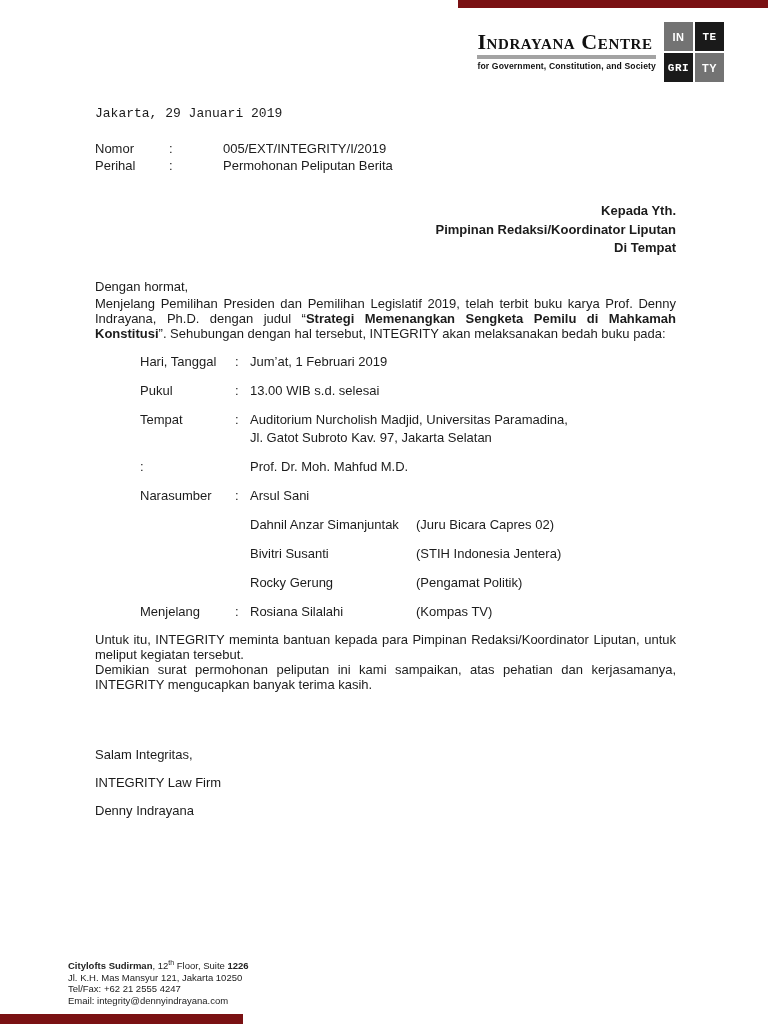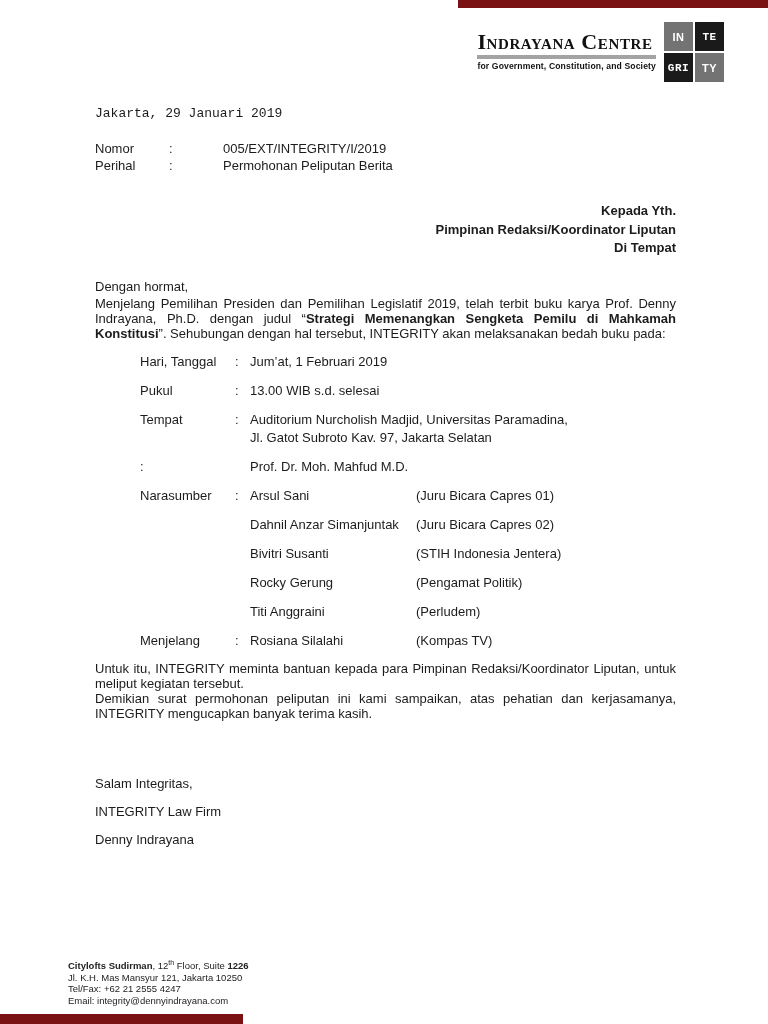--- a/index.html
+++ b/index.html
@@ -110,45 +110,38 @@
         </span>
       </div>
       <div class="detail-row no-role">
         <span class="d-colon">:</span>
         <span class="d-value">Prof. Dr. Moh. Mahfud M.D.</span>
       </div>
       <div class="detail-row">
         <span class="d-label">Narasumber</span>
         <span class="d-colon">:</span>
         <span class="d-value">Arsul Sani</span>
-        <span class="d-role">(Juru Bicara Capres 01)</span>
       </div>
       <div class="detail-row">
         <span class="d-label"></span>
         <span class="d-colon"></span>
         <span class="d-value">Dahnil Anzar Simanjuntak</span>
         <span class="d-role">(Juru Bicara Capres 02)</span>
       </div>
       <div class="detail-row">
         <span class="d-label"></span>
         <span class="d-colon"></span>
         <span class="d-value">Bivitri Susanti</span>
         <span class="d-role">(STIH Indonesia Jentera)</span>
       </div>
       <div class="detail-row">
         <span class="d-label"></span>
         <span class="d-colon"></span>
         <span class="d-value">Rocky Gerung</span>
         <span class="d-role">(Pengamat Politik)</span>
-      </div>
-      <div class="detail-row">
-        <span class="d-label"></span>
-        <span class="d-colon"></span>
-        <span class="d-value">Titi Anggraini</span>
-        <span class="d-role">(Perludem)</span>
       </div>
       <div class="detail-row">
         <span class="d-label">Menjelang</span>
         <span class="d-colon">:</span>
         <span class="d-value">Rosiana Silalahi</span>
         <span class="d-role">(Kompas TV)</span>
       </div>
     </div>
 
     <p class="paragraph">Untuk itu, INTEGRITY meminta bantuan kepada para Pimpinan Redaksi/Koordinator Liputan, untuk meliput kegiatan tersebut.</p>

